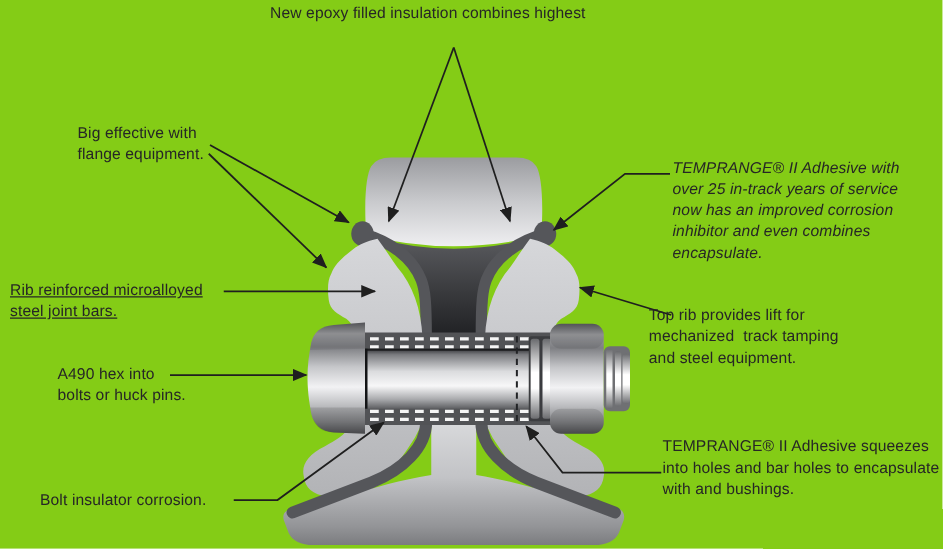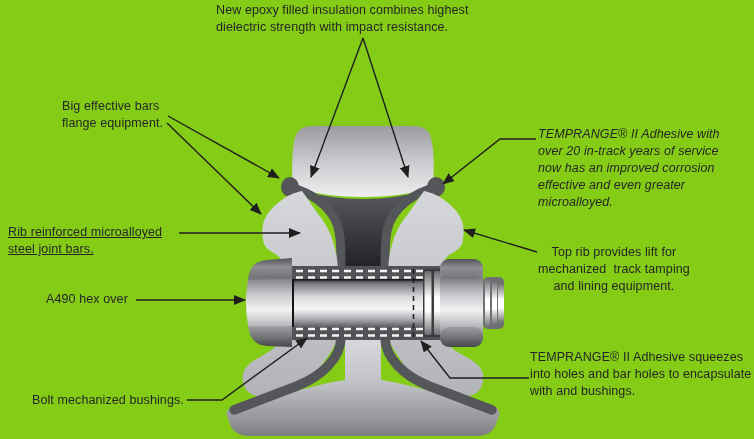--- a/index.html
+++ b/index.html
@@ -157,53 +157,53 @@
       <path d="M136,300 L245,300" marker-end="url(#arw)"></path>
       <path d="M187,400 L222,400 L307,338" marker-end="url(#arw)"></path>
       <path d="M536,139 L500,139 L443,184" marker-end="url(#arw)"></path>
       <path d="M537,252 L464,230" marker-end="url(#arw)"></path>
       <path d="M529,378 L450,378 L421,341" marker-end="url(#arw)"></path>
     </g>
   </svg>
 
   <div class="label" style="left:216px;top:2px;">
     <div class="ln">New epoxy filled insulation combines highest</div>
-    <div class="ln">dielectric strength with impact resistance.</div>
   </div>
 
   <div class="label" style="left:62px;top:98px;">
-    <div class="ln">Big effective bars</div>
+    <div class="ln">Big effective with</div>
     <div class="ln">flange equipment.</div>
   </div>
 
   <div class="label" style="left:8px;top:224px;text-decoration:underline;">
     <div class="ln">Rib reinforced microalloyed</div>
     <div class="ln">steel joint bars.</div>
   </div>
 
   <div class="label" style="left:46px;top:291px;">
-    <div class="ln">A490 hex over</div>
+    <div class="ln">A490 hex into</div>
+    <div class="ln">bolts or huck pins.</div>
   </div>
 
   <div class="label" style="left:32px;top:392px;">
-    <div class="ln">Bolt mechanized bushings.</div>
+    <div class="ln">Bolt insulator corrosion.</div>
   </div>
 
   <div class="label" style="left:538px;top:126px;font-style:italic;">
     <div class="ln">TEMPRANGE® II Adhesive with</div>
-    <div class="ln">over 20 in-track years of service</div>
+    <div class="ln">over 25 in-track years of service</div>
     <div class="ln">now has an improved corrosion</div>
-    <div class="ln">effective and even greater</div>
-    <div class="ln">microalloyed.</div>
-  </div>
-
-  <div class="label" style="left:538px;top:244px;text-align:center;">
+    <div class="ln">inhibitor and even combines</div>
+    <div class="ln">encapsulate.</div>
+  </div>
+
+  <div class="label" style="left:519px;top:244px;">
     <div class="ln">Top rib provides lift for</div>
     <div class="ln">mechanized  track tamping</div>
-    <div class="ln">and lining equipment.</div>
+    <div class="ln">and steel equipment.</div>
   </div>
 
   <div class="label" style="left:530px;top:349px;">
     <div class="ln">TEMPRANGE® II Adhesive squeezes</div>
     <div class="ln">into holes and bar holes to encapsulate</div>
     <div class="ln">with and bushings.</div>
   </div>
 
 </div>
 

